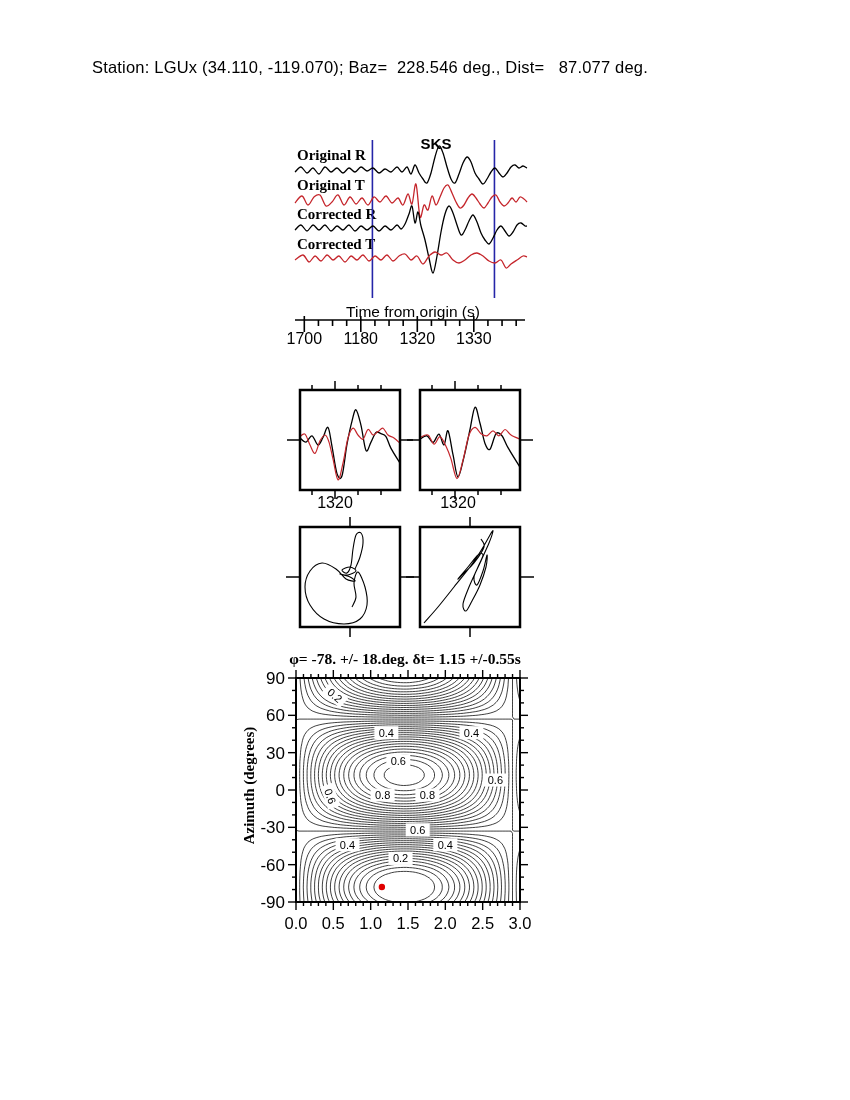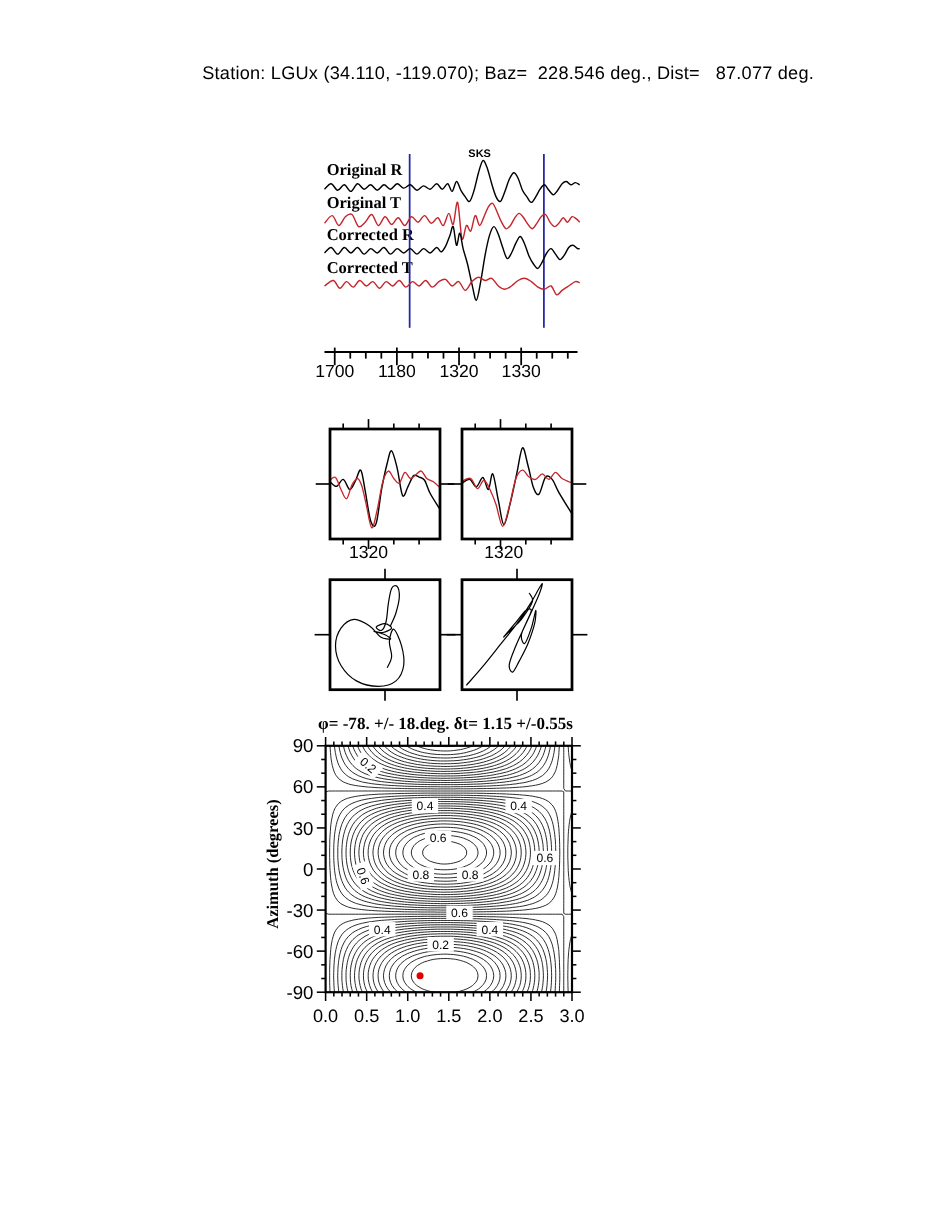--- a/index.html
+++ b/index.html
@@ -2,24 +2,24 @@
 <html><head>
 <meta charset="utf-8">
 <style>
   html,body{margin:0;padding:0;background:#fff;}
   .page{position:relative;width:850px;height:1100px;background:#ffffff;overflow:hidden;
         font-family:"Liberation Sans","DejaVu Sans",sans-serif;color:#000;}
   .abs{position:absolute;}
   .ctr{text-align:center;}
   .pre{white-space:pre;}
   .serifb{font-family:"Liberation Serif","DejaVu Serif",serif;font-weight:bold;}
-  .h1{top:58px;left:0;width:740px;font-size:16.5px;letter-spacing:0.2px;text-align:right;}
+  .h1{top:58px;left:0;width:740px;font-size:16.5px;letter-spacing:0.2px;}
   .h2{top:97px;left:0;width:850px;font-size:17.5px;}
   .tracelab{left:297px;font-size:15px;}
-  .sks{top:135px;left:406px;width:60px;font-size:10px;font-weight:bold;}
+  .sks{top:135px;left:406px;width:60px;font-size:15px;font-weight:bold;}
   .ticklab{font-size:16px;width:50px;margin-left:-25px;}
   .panlab{top:494px;width:60px;font-size:16px;margin-left:-30px;}
   .cmtitle{top:650px;left:240px;width:330px;font-size:15.5px;}
   .azlab{top:777px;left:174px;width:150px;font-size:15px;transform:rotate(-90deg);}
   .laglab{top:936px;left:240px;width:330px;font-size:15px;}
   .stats{top:959px;left:0;width:850px;font-size:16px;}
   svg{position:absolute;overflow:visible;}
   svg text{font-family:"Liberation Sans","DejaVu Sans",sans-serif;}
 </style>
 </head>
@@ -36,20 +36,21 @@
   <div class="abs tracelab serifb" style="top:236px">Corrected T</div>
   <svg id="wf" style="left:295px;top:140px" width="232" height="162" viewBox="0 0 232 162">
       <line x1="77.40500000000026" y1="0" x2="77.40500000000026" y2="158" stroke="#2525a8" stroke-width="1.6"></line>
       <line x1="199.44499999999977" y1="0" x2="199.44499999999977" y2="158" stroke="#2525a8" stroke-width="1.6"></line>
       <path d="M0.0,32.0C1.0,31.2 4.0,26.8 6.0,27.0C8.0,27.2 10.0,32.8 12.0,33.0C14.0,33.2 16.0,27.8 18.0,28.0C20.0,28.2 22.0,34.2 24.0,34.0C26.0,33.8 28.0,27.3 30.0,27.0C32.0,26.7 34.0,31.8 36.0,32.0C38.0,32.2 40.0,27.8 42.0,28.0C44.0,28.2 46.0,33.0 48.0,33.0C50.0,33.0 52.0,28.2 54.0,28.0C56.0,27.8 58.0,32.2 60.0,32.0C62.0,31.8 64.0,27.2 66.0,27.0C68.0,26.8 70.0,30.8 72.0,31.0C74.0,31.2 76.0,27.7 78.0,28.0C80.0,28.3 82.0,32.8 84.0,33.0C86.0,33.2 88.0,29.2 90.0,29.0C92.0,28.8 94.0,32.3 96.0,32.0C98.0,31.7 100.2,27.0 102.0,27.0C103.8,27.0 105.3,32.0 107.0,32.0C108.7,32.0 110.5,26.7 112.0,27.0C113.5,27.3 114.7,34.3 116.0,34.0C117.3,33.7 118.7,25.2 120.0,25.0C121.3,24.8 122.7,30.7 124.0,33.0C125.3,35.3 126.7,37.3 128.0,39.0C129.3,40.7 130.7,44.0 132.0,43.0C133.3,42.0 134.7,37.3 136.0,33.0C137.3,28.7 138.7,21.5 140.0,17.0C141.3,12.5 142.7,6.7 144.0,6.0C145.3,5.3 146.7,9.5 148.0,13.0C149.3,16.5 150.7,22.7 152.0,27.0C153.3,31.3 154.7,36.3 156.0,39.0C157.3,41.7 158.7,43.8 160.0,43.0C161.3,42.2 162.7,37.3 164.0,34.0C165.3,30.7 166.7,25.8 168.0,23.0C169.3,20.2 170.7,17.2 172.0,17.0C173.3,16.8 174.7,19.3 176.0,22.0C177.3,24.7 178.7,30.2 180.0,33.0C181.3,35.8 182.7,37.2 184.0,39.0C185.3,40.8 186.7,44.0 188.0,44.0C189.3,44.0 190.7,41.0 192.0,39.0C193.3,37.0 194.7,33.8 196.0,32.0C197.3,30.2 198.7,27.8 200.0,28.0C201.3,28.2 202.7,31.5 204.0,33.0C205.3,34.5 206.7,37.0 208.0,37.0C209.3,37.0 210.7,34.7 212.0,33.0C213.3,31.3 214.7,28.3 216.0,27.0C217.3,25.7 218.7,24.8 220.0,25.0C221.3,25.2 222.7,27.8 224.0,28.0C225.3,28.2 226.7,26.0 228.0,26.0C229.3,26.0 231.3,27.7 232.0,28.0" fill="none" stroke="#000000" stroke-width="1.3"></path>
       <path d="M0.0,63.0C1.2,61.8 4.8,55.7 7.0,56.0C9.2,56.3 11.0,64.8 13.0,65.0C15.0,65.2 17.0,58.7 19.0,57.0C21.0,55.3 23.0,53.5 25.0,55.0C27.0,56.5 29.0,64.8 31.0,66.0C33.0,67.2 35.0,63.8 37.0,62.0C39.0,60.2 41.0,54.5 43.0,55.0C45.0,55.5 47.0,64.7 49.0,65.0C51.0,65.3 53.0,57.2 55.0,57.0C57.0,56.8 59.0,63.8 61.0,64.0C63.0,64.2 65.0,57.8 67.0,58.0C69.0,58.2 71.0,65.2 73.0,65.0C75.0,64.8 77.0,57.5 79.0,57.0C81.0,56.5 83.0,62.2 85.0,62.0C87.0,61.8 89.0,55.8 91.0,56.0C93.0,56.2 95.0,62.7 97.0,63.0C99.0,63.3 101.2,57.7 103.0,58.0C104.8,58.3 106.3,65.7 108.0,65.0C109.7,64.3 111.5,54.2 113.0,54.0C114.5,53.8 115.7,65.7 117.0,64.0C118.3,62.3 119.7,41.8 121.0,44.0C122.3,46.2 123.7,73.5 125.0,77.0C126.3,80.5 127.7,66.2 129.0,65.0C130.3,63.8 131.7,71.5 133.0,70.0C134.3,68.5 135.7,56.8 137.0,56.0C138.3,55.2 139.7,64.8 141.0,65.0C142.3,65.2 143.7,59.8 145.0,57.0C146.3,54.2 147.7,50.0 149.0,48.0C150.3,46.0 151.7,44.2 153.0,45.0C154.3,45.8 155.7,50.2 157.0,53.0C158.3,55.8 159.7,59.5 161.0,62.0C162.3,64.5 163.7,67.5 165.0,68.0C166.3,68.5 167.7,66.7 169.0,65.0C170.3,63.3 171.7,59.8 173.0,58.0C174.3,56.2 175.7,54.0 177.0,54.0C178.3,54.0 179.7,56.3 181.0,58.0C182.3,59.7 183.7,62.3 185.0,64.0C186.3,65.7 187.7,68.2 189.0,68.0C190.3,67.8 191.7,64.8 193.0,63.0C194.3,61.2 195.7,58.3 197.0,57.0C198.3,55.7 199.7,54.2 201.0,55.0C202.3,55.8 203.7,60.2 205.0,62.0C206.3,63.8 207.7,65.8 209.0,66.0C210.3,66.2 211.7,64.3 213.0,63.0C214.3,61.7 215.7,58.2 217.0,58.0C218.3,57.8 219.7,62.2 221.0,62.0C222.3,61.8 223.7,57.5 225.0,57.0C226.3,56.5 227.8,58.2 229.0,59.0C230.2,59.8 231.5,61.5 232.0,62.0" fill="none" stroke="#c5262c" stroke-width="1.3"></path>
       <path d="M0.0,90.0C1.0,89.2 4.0,84.8 6.0,85.0C8.0,85.2 10.0,91.0 12.0,91.0C14.0,91.0 16.0,85.2 18.0,85.0C20.0,84.8 22.0,90.0 24.0,90.0C26.0,90.0 28.0,84.8 30.0,85.0C32.0,85.2 34.0,90.8 36.0,91.0C38.0,91.2 40.0,86.2 42.0,86.0C44.0,85.8 46.0,90.2 48.0,90.0C50.0,89.8 52.0,84.8 54.0,85.0C56.0,85.2 58.0,90.8 60.0,91.0C62.0,91.2 64.0,86.2 66.0,86.0C68.0,85.8 70.0,90.0 72.0,90.0C74.0,90.0 76.0,85.8 78.0,86.0C80.0,86.2 82.0,91.0 84.0,91.0C86.0,91.0 88.0,86.2 90.0,86.0C92.0,85.8 94.0,90.2 96.0,90.0C98.0,89.8 100.3,85.2 102.0,85.0C103.7,84.8 104.7,89.2 106.0,89.0C107.3,88.8 108.7,86.5 110.0,84.0C111.3,81.5 112.8,77.0 114.0,74.0C115.2,71.0 116.0,64.5 117.0,66.0C118.0,67.5 119.0,82.0 120.0,83.0C121.0,84.0 122.0,71.5 123.0,72.0C124.0,72.5 124.8,81.3 126.0,86.0C127.2,90.7 128.7,94.7 130.0,100.0C131.3,105.3 132.7,112.5 134.0,118.0C135.3,123.5 136.7,133.3 138.0,133.0C139.3,132.7 140.7,122.8 142.0,116.0C143.3,109.2 144.7,99.0 146.0,92.0C147.3,85.0 148.7,78.3 150.0,74.0C151.3,69.7 152.7,66.2 154.0,66.0C155.3,65.8 156.7,69.8 158.0,73.0C159.3,76.2 160.7,81.3 162.0,85.0C163.3,88.7 164.7,94.2 166.0,95.0C167.3,95.8 168.7,92.3 170.0,90.0C171.3,87.7 172.7,83.5 174.0,81.0C175.3,78.5 176.7,74.8 178.0,75.0C179.3,75.2 180.7,79.0 182.0,82.0C183.3,85.0 184.7,90.0 186.0,93.0C187.3,96.0 188.7,98.2 190.0,100.0C191.3,101.8 192.7,104.3 194.0,104.0C195.3,103.7 196.7,100.3 198.0,98.0C199.3,95.7 200.7,92.0 202.0,90.0C203.3,88.0 204.7,85.8 206.0,86.0C207.3,86.2 208.7,89.3 210.0,91.0C211.3,92.7 212.7,95.8 214.0,96.0C215.3,96.2 216.7,93.8 218.0,92.0C219.3,90.2 220.7,86.5 222.0,85.0C223.3,83.5 224.7,82.8 226.0,83.0C227.3,83.2 229.0,85.5 230.0,86.0C231.0,86.5 231.7,86.0 232.0,86.0" fill="none" stroke="#000000" stroke-width="1.3"></path>
       <path d="M0.0,120.0C1.3,119.2 5.7,114.7 8.0,115.0C10.3,115.3 12.0,121.8 14.0,122.0C16.0,122.2 18.0,116.2 20.0,116.0C22.0,115.8 24.0,121.2 26.0,121.0C28.0,120.8 30.0,115.2 32.0,115.0C34.0,114.8 36.0,119.8 38.0,120.0C40.0,120.2 42.0,115.7 44.0,116.0C46.0,116.3 48.0,122.0 50.0,122.0C52.0,122.0 54.0,116.3 56.0,116.0C58.0,115.7 60.0,120.2 62.0,120.0C64.0,119.8 66.0,114.8 68.0,115.0C70.0,115.2 72.0,120.8 74.0,121.0C76.0,121.2 78.0,116.2 80.0,116.0C82.0,115.8 84.0,120.2 86.0,120.0C88.0,119.8 90.0,114.8 92.0,115.0C94.0,115.2 96.0,120.8 98.0,121.0C100.0,121.2 102.0,117.2 104.0,116.0C106.0,114.8 108.0,113.3 110.0,114.0C112.0,114.7 114.0,119.7 116.0,120.0C118.0,120.3 120.0,115.3 122.0,116.0C124.0,116.7 126.0,124.0 128.0,124.0C130.0,124.0 132.0,118.0 134.0,116.0C136.0,114.0 138.0,112.2 140.0,112.0C142.0,111.8 144.0,114.8 146.0,115.0C148.0,115.2 150.0,112.2 152.0,113.0C154.0,113.8 156.0,118.3 158.0,120.0C160.0,121.7 162.0,123.0 164.0,123.0C166.0,123.0 168.0,121.3 170.0,120.0C172.0,118.7 174.0,116.2 176.0,115.0C178.0,113.8 180.0,112.8 182.0,113.0C184.0,113.2 186.0,114.7 188.0,116.0C190.0,117.3 192.0,119.8 194.0,121.0C196.0,122.2 198.0,123.2 200.0,123.0C202.0,122.8 204.2,119.2 206.0,120.0C207.8,120.8 209.3,127.3 211.0,128.0C212.7,128.7 214.2,125.3 216.0,124.0C217.8,122.7 220.0,121.3 222.0,120.0C224.0,118.7 226.3,116.5 228.0,116.0C229.7,115.5 231.3,116.8 232.0,117.0" fill="none" stroke="#c5262c" stroke-width="1.3"></path>
     </svg>
 
+  <div class="abs ctr" style="top:303px;left:293px;width:240px;font-size:15.5px;z-index:2">Time from origin (s)</div>
   <svg id="ta" style="left:293px;top:305px" width="240" height="32" viewBox="0 0 240 32">
       <line x1="2" y1="15" x2="232" y2="15" stroke="#000" stroke-width="1.6"></line>
       <line x1="11.3" y1="11" x2="11.3" y2="27" stroke="#000" stroke-width="1.6"></line>
       <line x1="25.425" y1="15" x2="25.425" y2="21" stroke="#000" stroke-width="1.6"></line>
       <line x1="39.550000000000004" y1="15" x2="39.550000000000004" y2="21" stroke="#000" stroke-width="1.6"></line>
       <line x1="53.675000000000004" y1="15" x2="53.675000000000004" y2="21" stroke="#000" stroke-width="1.6"></line>
       <line x1="67.80000000000001" y1="11" x2="67.80000000000001" y2="27" stroke="#000" stroke-width="1.6"></line>
       <line x1="81.92500000000001" y1="15" x2="81.92500000000001" y2="21" stroke="#000" stroke-width="1.6"></line>
       <line x1="96.05000000000001" y1="15" x2="96.05000000000001" y2="21" stroke="#000" stroke-width="1.6"></line>
       <line x1="110.17500000000001" y1="15" x2="110.17500000000001" y2="21" stroke="#000" stroke-width="1.6"></line>

